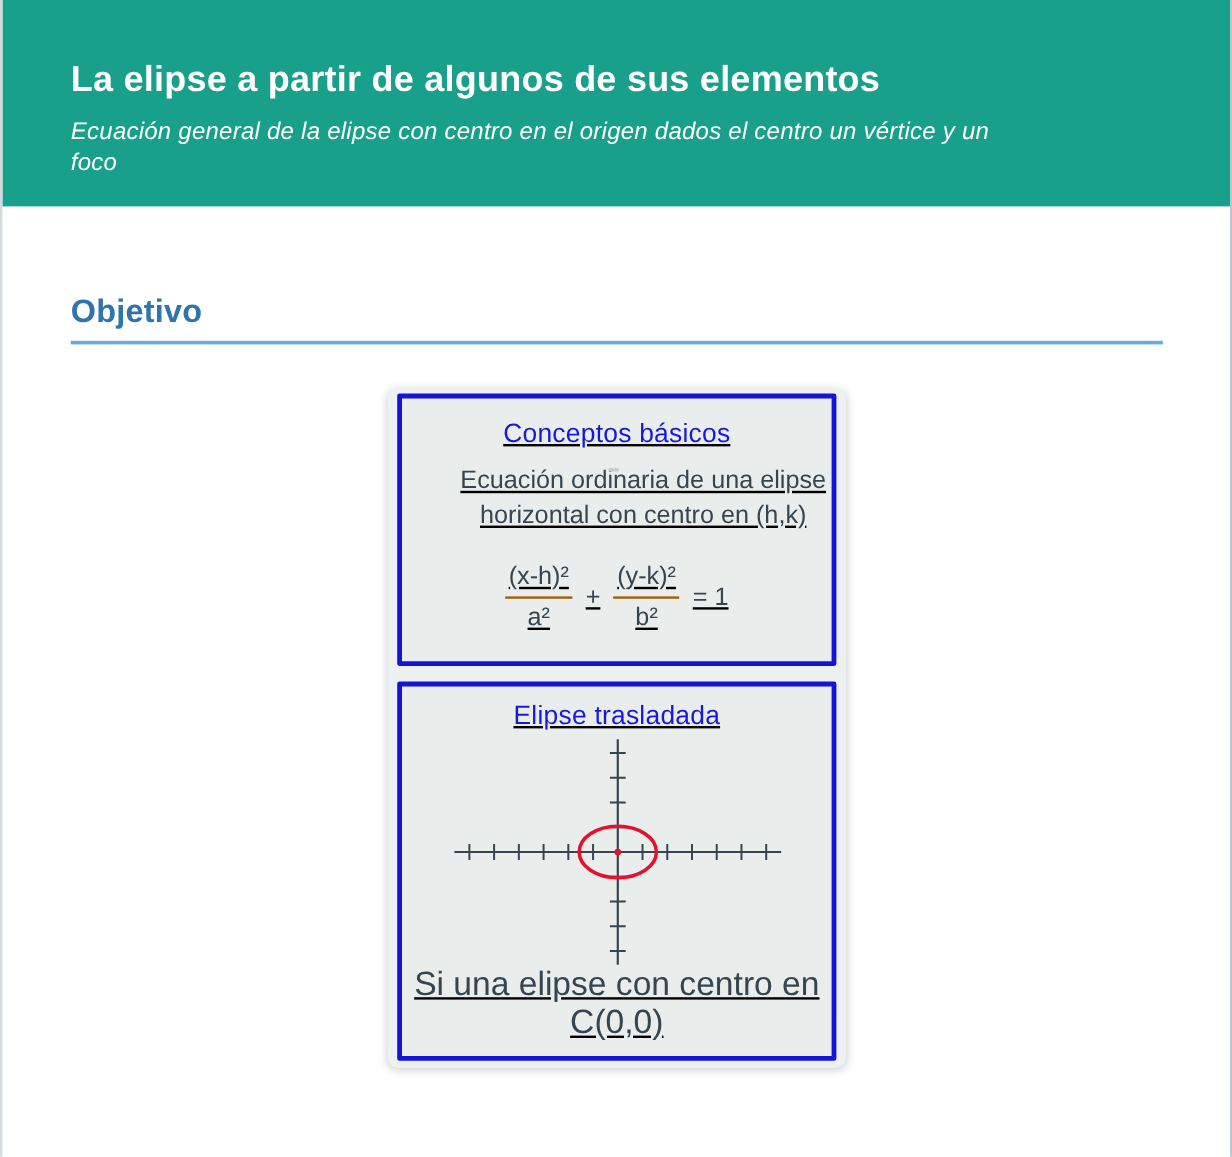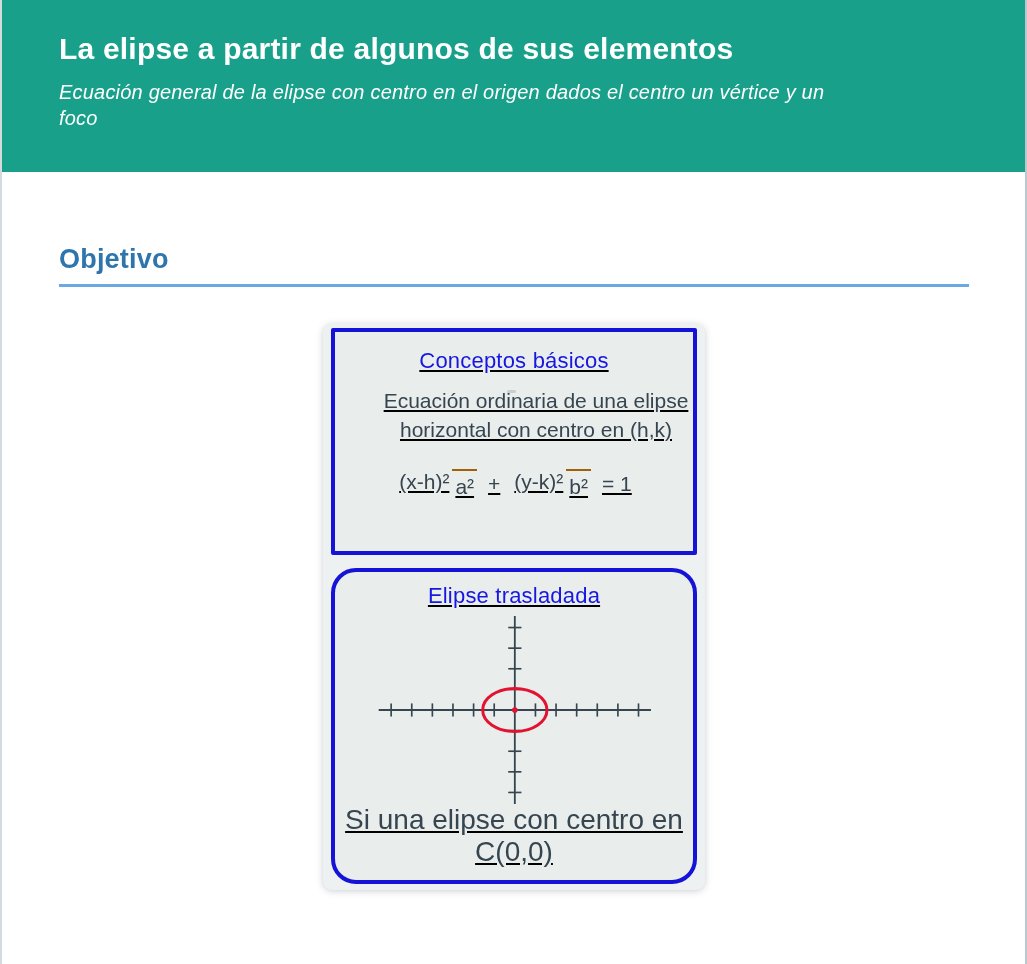--- a/index.html
+++ b/index.html
@@ -12,21 +12,21 @@
     border-right:2px solid #bac8cf;
     overflow:hidden;
     background:#ffffff;
     font-family:"Liberation Sans","DejaVu Sans",sans-serif;
   }
   
   .header{
     height:172px;
     background:#18a08a;
     box-sizing:border-box;
-    padding:32px 60px 0 57px;
+    padding:50px 60px 0 57px;
     color:#ffffff;
   }
   .header-title{
     font-size:30px;
     font-weight:bold;
     letter-spacing:0.2px;
     margin:0;
   }
   .header-subtitle{
     margin-top:13px;
@@ -87,21 +87,21 @@
     box-sizing:border-box;
     border:4px solid #1513d8;
     background:#e9edec;
     border-radius:2px;
     text-align:center;
     color:#36454f;
   }
   .panel-concepts{height:227px;padding-top:16px;}
   .panel-translated{
     height:316px;margin-top:13px;
-    display:flex;flex-direction:column;align-items:center;border-radius:25px;
+    display:flex;flex-direction:column;align-items:center;
   }
   .panel-title{
     font-size:22px;
     color:#1717e0;
     letter-spacing:0.2px;
   }
   .panel-translated .panel-title{padding-top:11px;}
   .panel-desc{
     margin-top:13px;
     font-size:21px;
@@ -112,21 +112,21 @@
   
   .formula{
     margin-top:24px;
     display:flex;
     justify-content:center;
     align-items:center;
     gap:11px;
     font-size:21px;
     color:#36454f;
   }
-  .frac{display:inline-flex;flex-direction:row;align-items:center;}
+  .frac{display:inline-flex;flex-direction:column;align-items:center;}
   .frac .num{padding:0 3px 4px 3px;}
   .frac .den{border-top:2px solid #a16207;align-self:stretch;padding:4px 3px 0 3px;}
   .plot{display:block;margin-top:7px;}
   .panel-caption{
     margin-top:auto;
     padding-bottom:12px;
     font-size:28px;
   }
 </style>
 </head>

